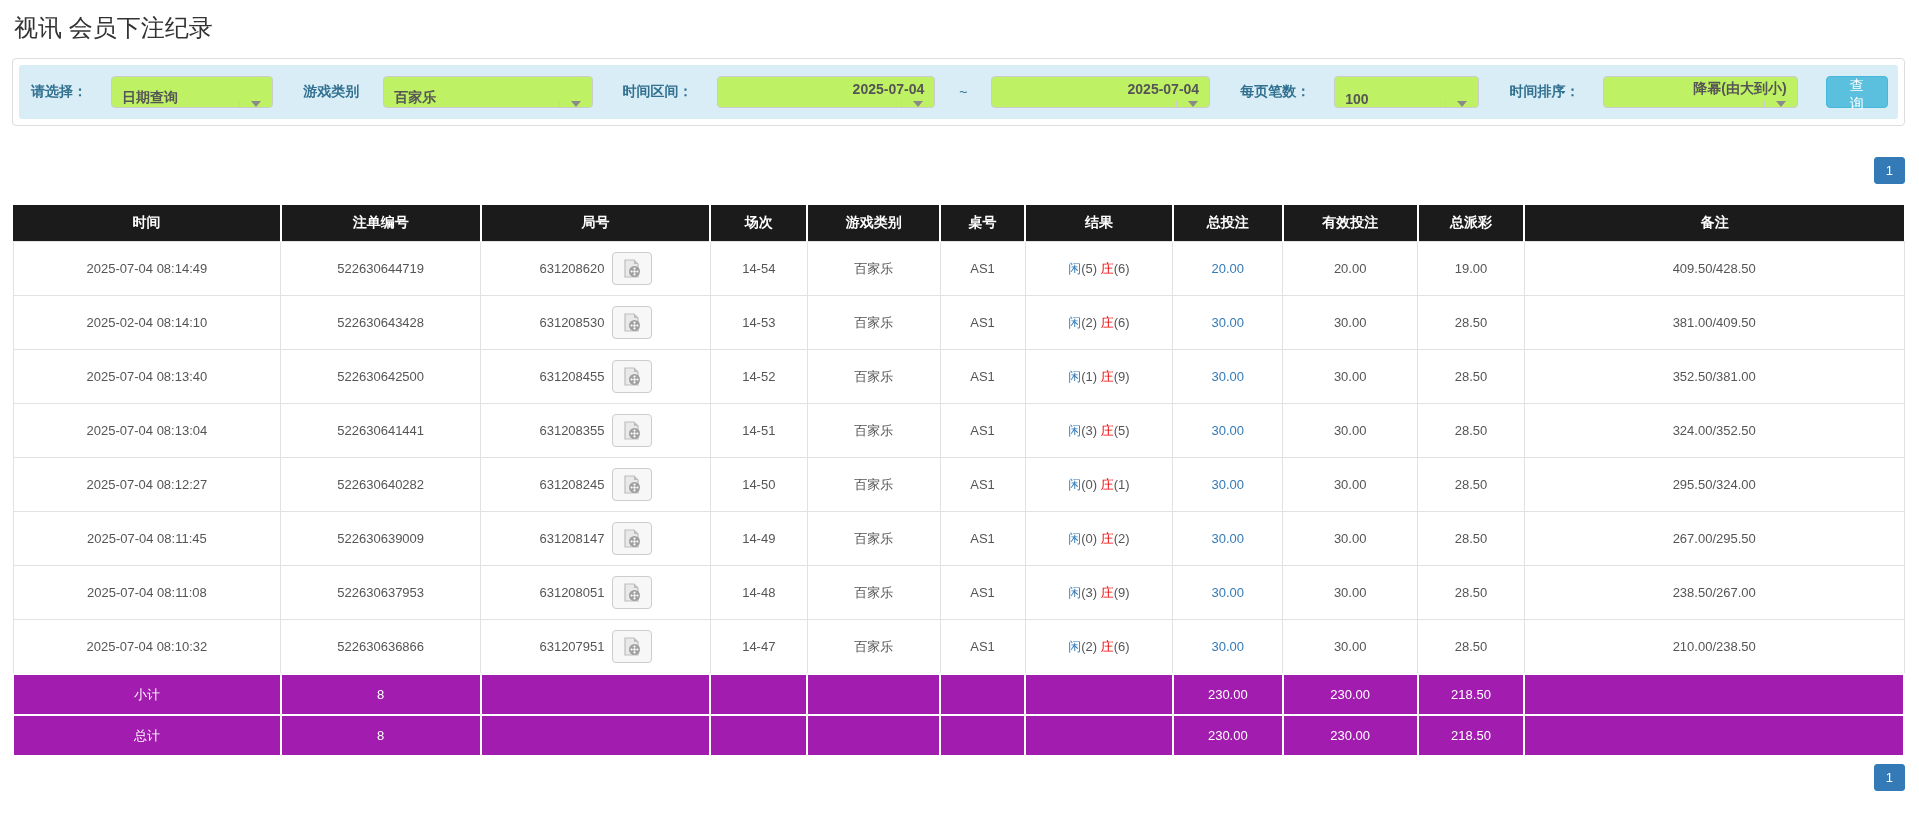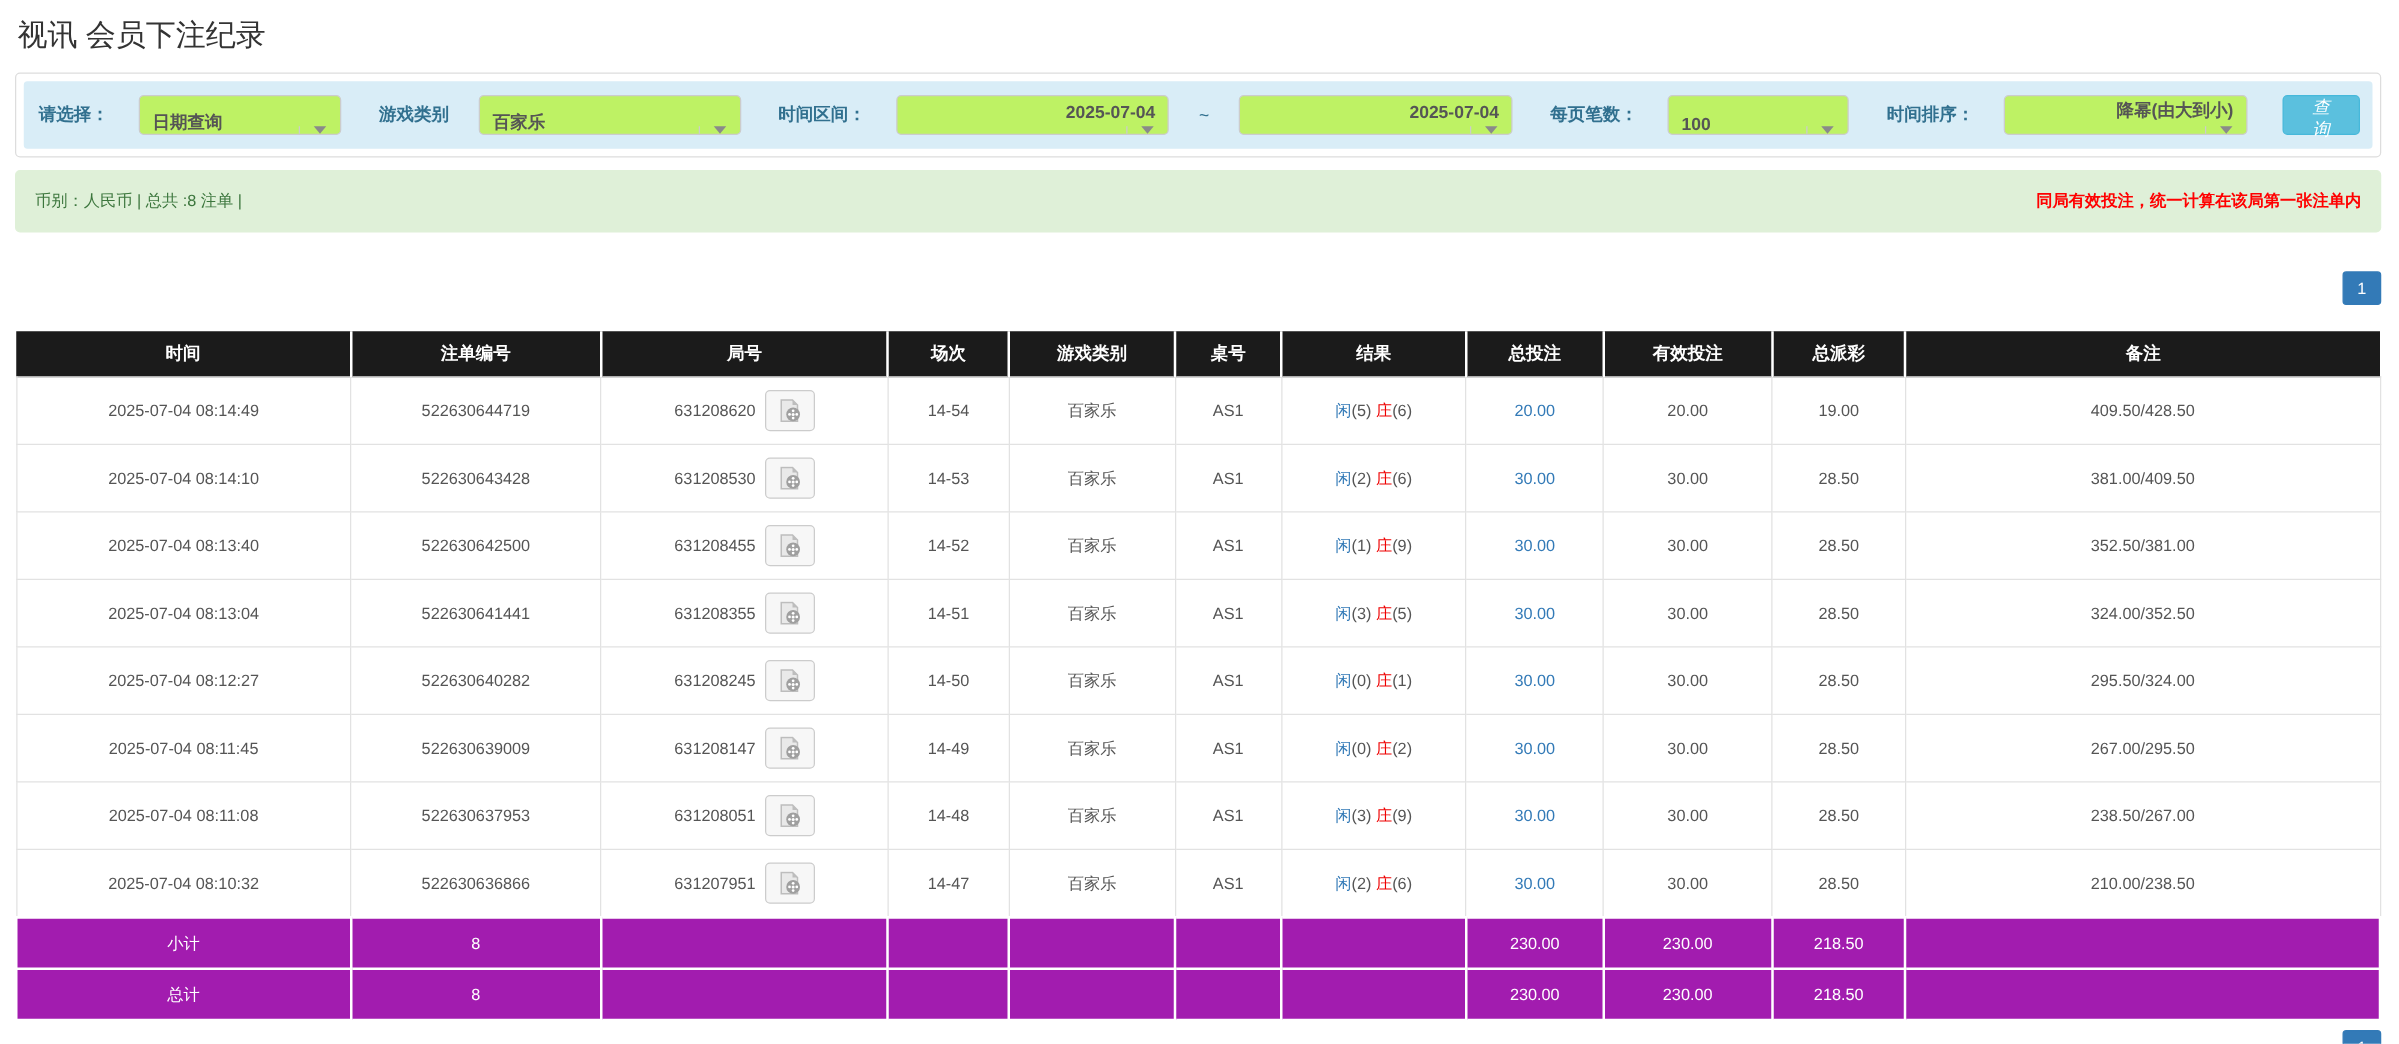--- a/index.html
+++ b/index.html
@@ -14,21 +14,21 @@
   .filter-panel { border: 1px solid #ddd; border-radius: 4px; padding: 6px; margin-bottom: 10px; background: #fff; }
   .filter-bar { background: #d9edf7; border-radius: 3px; padding: 11px 10px; display: flex; align-items: center; gap: 24px; }
   .f-label { color: #31708f; font-weight: bold; font-size: 14px; white-space: nowrap; margin-left: 6px; }
   .f-label:first-child { margin-left: 2px; }
   .select { display: inline-flex; align-items: flex-end; background: #bef264; border: 1px solid #ccc; border-radius: 4px; height: 32px; cursor: pointer; font-weight: bold; }
   .sel-text { flex: 1; display: flex; align-items: center; padding: 0 10px; font-size: 14px; color: #555; white-space: nowrap; overflow: hidden; }
   .sel-caret { width: 33px; border-left: 1px solid #ccc; display: flex; align-items: center; justify-content: center; }
   .caret-shape { width: 0; height: 0; border-left: 5px solid transparent; border-right: 5px solid transparent; border-top: 6px solid #8a8a8a; }
   .tilde { color: #31708f; font-size: 14px; }
   .w170 { width: 172px; } .w222 { width: 222px; } .w196 { width: 232px; flex-direction: column; } .w129 { width: 154px; } .w189 { width: 206px; flex-direction: column; }
-  .query-btn { background: #5bc0de; border: 1px solid #46b8da; color: #fff; font-size: 14px; border-radius: 4px; height: 32px; padding: 0 17px; cursor: pointer; margin-left: 4px; font-family: inherit; font-style: italic; }
+  .query-btn { background: #5bc0de; border: 1px solid #46b8da; color: #fff; font-size: 14px; border-radius: 4px; height: 32px; padding: 0 17px; cursor: pointer; margin-left: 4px; font-family: inherit; }
 
   
   .summary-bar { background: #dff0d8; border: 1px solid #dff0d8; border-radius: 4px; padding: 15px 15px; display: flex; justify-content: space-between; align-items: center; font-size: 13px; }
   .summary-left { color: #3c763d; }
   .summary-right { color: #ff0000; font-weight: bold; }
 
   
   .pagination { text-align: right; margin: 31px 0 21px; }
   .pagination-bottom { text-align: right; margin: 7px 0 0; }
   .page-btn { display: inline-block; background: #337ab7; border: 1px solid #337ab7; color: #fff; font-size: 13px; padding: 5px 11px; border-radius: 3px; cursor: pointer; }
@@ -99,24 +99,20 @@
         <span class="sel-text">降幂(由大到小)</span>
         <span class="sel-caret">
             <span class="caret-shape"></span>
           </span>
       </div>
 
       <button class="query-btn">查询</button>
     </div>
   </div>
 
-  <div class="summary-bar">
-    <span class="summary-left">币别：人民币 | 总共 :8 注单 |</span>
-    <span class="summary-right">同局有效投注，统一计算在该局第一张注单内</span>
-  </div>
 
   <div class="pagination">
     <span class="page-btn">1</span>
   </div>
 
   <table>
     <colgroup>
       <col style="width:14.16%">
         <col style="width:10.57%">
         <col style="width:12.15%">
@@ -175,21 +171,21 @@
     </td>
     <td>
       <span class="link">20.00</span>
     </td>
     <td>20.00</td>
     <td>19.00</td>
     <td>409.50/428.50</td>
   </tr>
 
   <tr>
-    <td>2025-07-04 08:14:10</td>
+    <td>2025-02-04 08:14:10</td>
     <td>522630643428</td>
     <td>
       <span class="round-cell-inner">
         <span>631208530</span>
         <span class="icon-btn">
           <svg width="20" height="19" viewBox="0 0 20 19">
             <path d="M3 1 h9 l4 4 v13 h-13 z" fill="#e9e9e9" stroke="#bdbdbd" stroke-width="1.2"></path>
             <path d="M12 1 l4 4 h-4 z" fill="#bdbdbd"></path>
             <circle cx="12.5" cy="12.5" r="5.5" fill="#9f9f9f"></circle>
             <circle cx="12.5" cy="12.5" r="1.2" fill="#fff"></circle>

